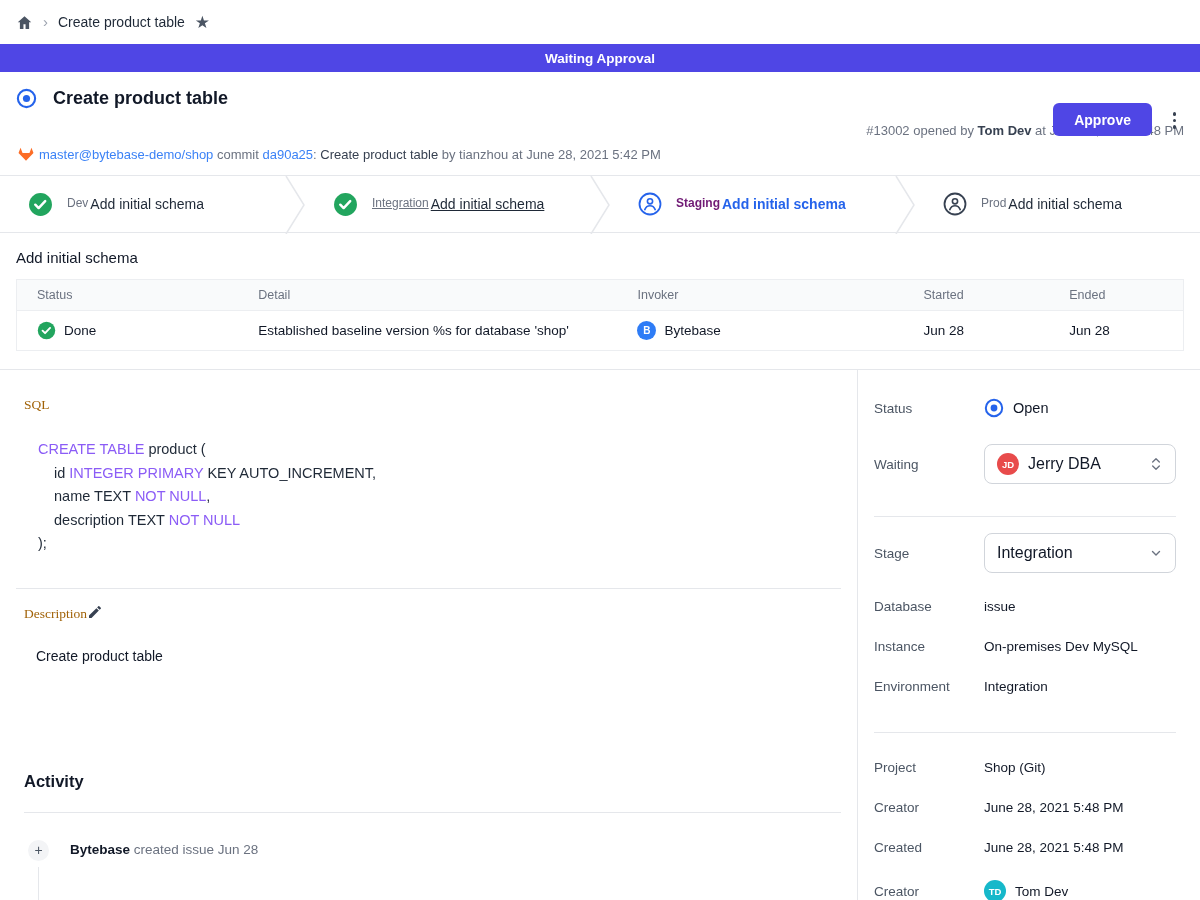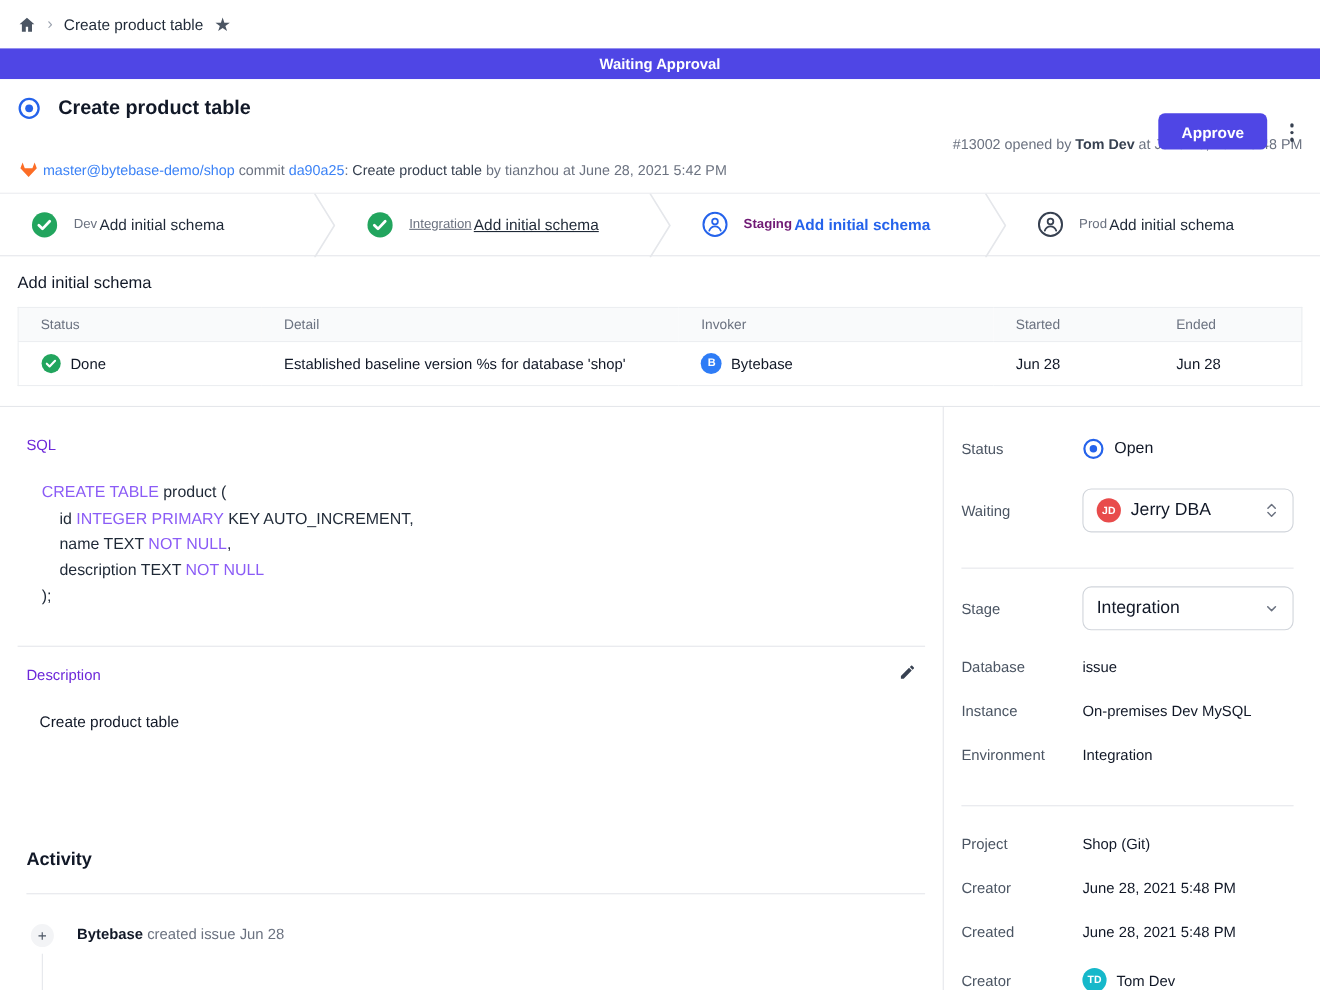--- a/index.html
+++ b/index.html
@@ -55,30 +55,30 @@
   .cell-flex { display:flex; align-items:center; gap:8px; }
   .avatar-b { width:19px; height:19px; border-radius:50%; background:#2E7CF6; color:#fff;
     font-size:10px; font-weight:bold; display:flex; align-items:center; justify-content:center; }
 
   
   .content { display:flex; border-top:1px solid #e5e7eb; margin-top:18px; height:532px; }
   .main { flex:1; border-right:1px solid #e5e7eb; padding:27px 16px 0 24px; overflow:hidden; }
   .sidebar { width:342px; padding:28px 24px 0 16px; overflow:hidden; }
 
   
-  .section-label { font-size:13.5px; color:#6d28d9; }
+  .section-label { font-size:13.5px; color:#a16207;font-family:Liberation Serif, serif; }
   .sql-code { margin:25px 0 0 14px; font-size:14.5px; line-height:23.5px; color:#1f2937; }
   .sql-line { white-space:pre; }
   .sql-line.indent { padding-left:16px; }
   .kw { color:#8b5cf6; }
 
   .h-divider { border:none; border-top:1px solid #e5e7eb; margin:32px 0 0 -8px; }
 
   
-  .desc-header { display:flex; align-items:center; justify-content:space-between; margin-top:15px; }
+  .desc-header { display:flex; align-items:center; justify-content:flex-start; margin-top:15px; }
   .pencil { cursor:pointer; margin-right:8px; }
   .desc-text { margin:24px 0 0 12px; font-size:14px; color:#111827; }
 
   
   .activity-heading { margin-top:108px; font-size:16.5px; font-weight:bold; color:#111827; }
   .activity-divider { border:none; border-top:1px solid #e5e7eb; margin-top:21px; }
   .activity-item { position:relative; margin-top:27px; height:60px; }
   .plus-circle { position:absolute; left:4px; top:0; width:21px; height:21px; border-radius:50%;
     background:#f3f4f6; color:#4b5563; display:flex; align-items:center; justify-content:center;
     font-size:14px; }

